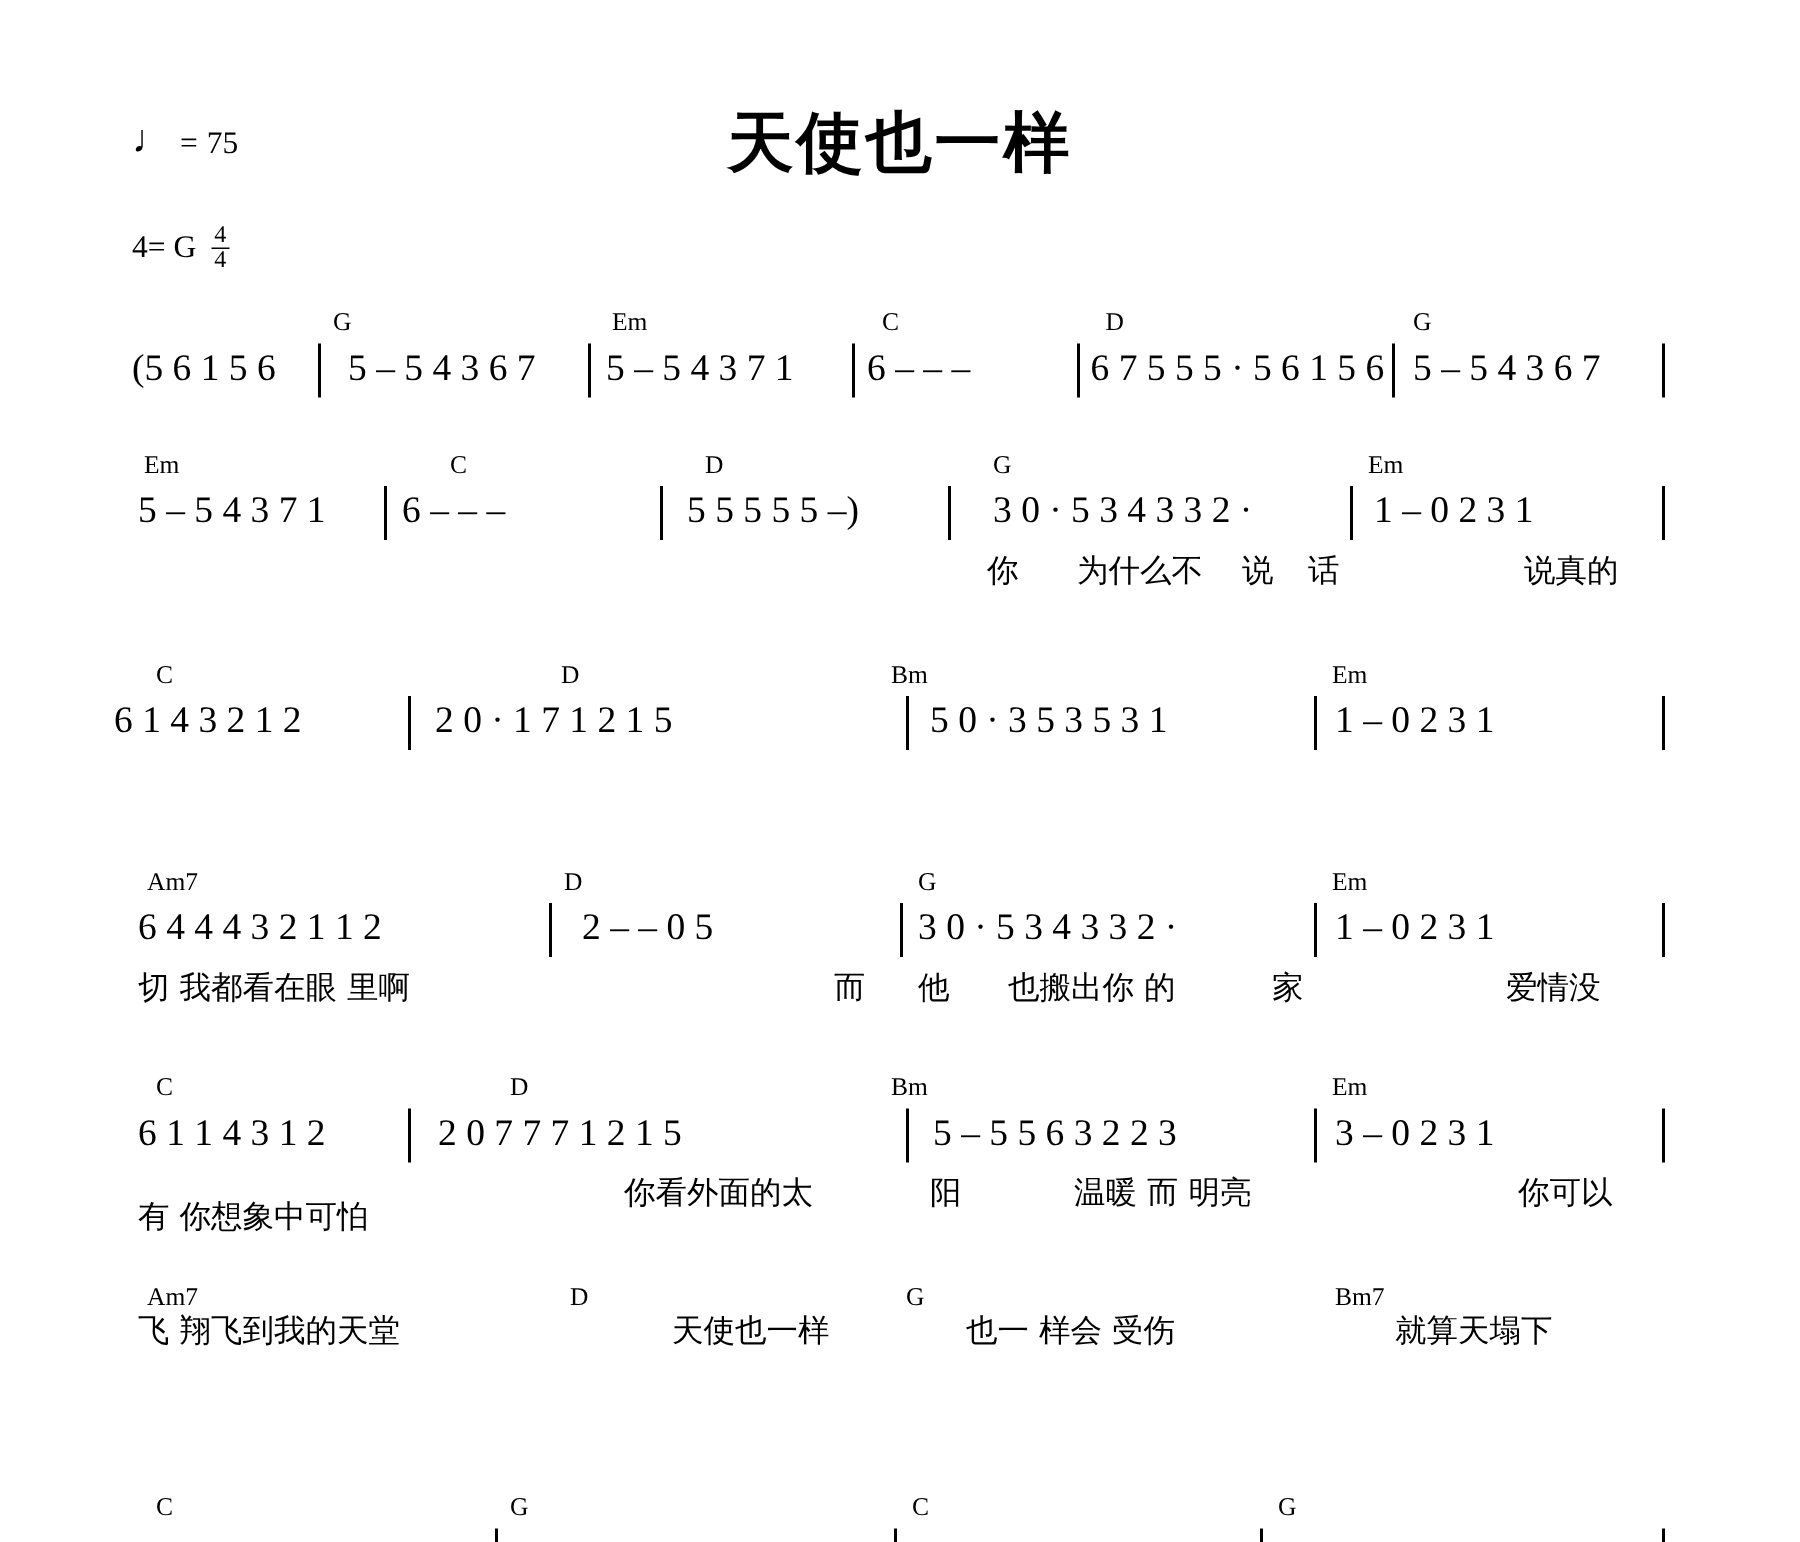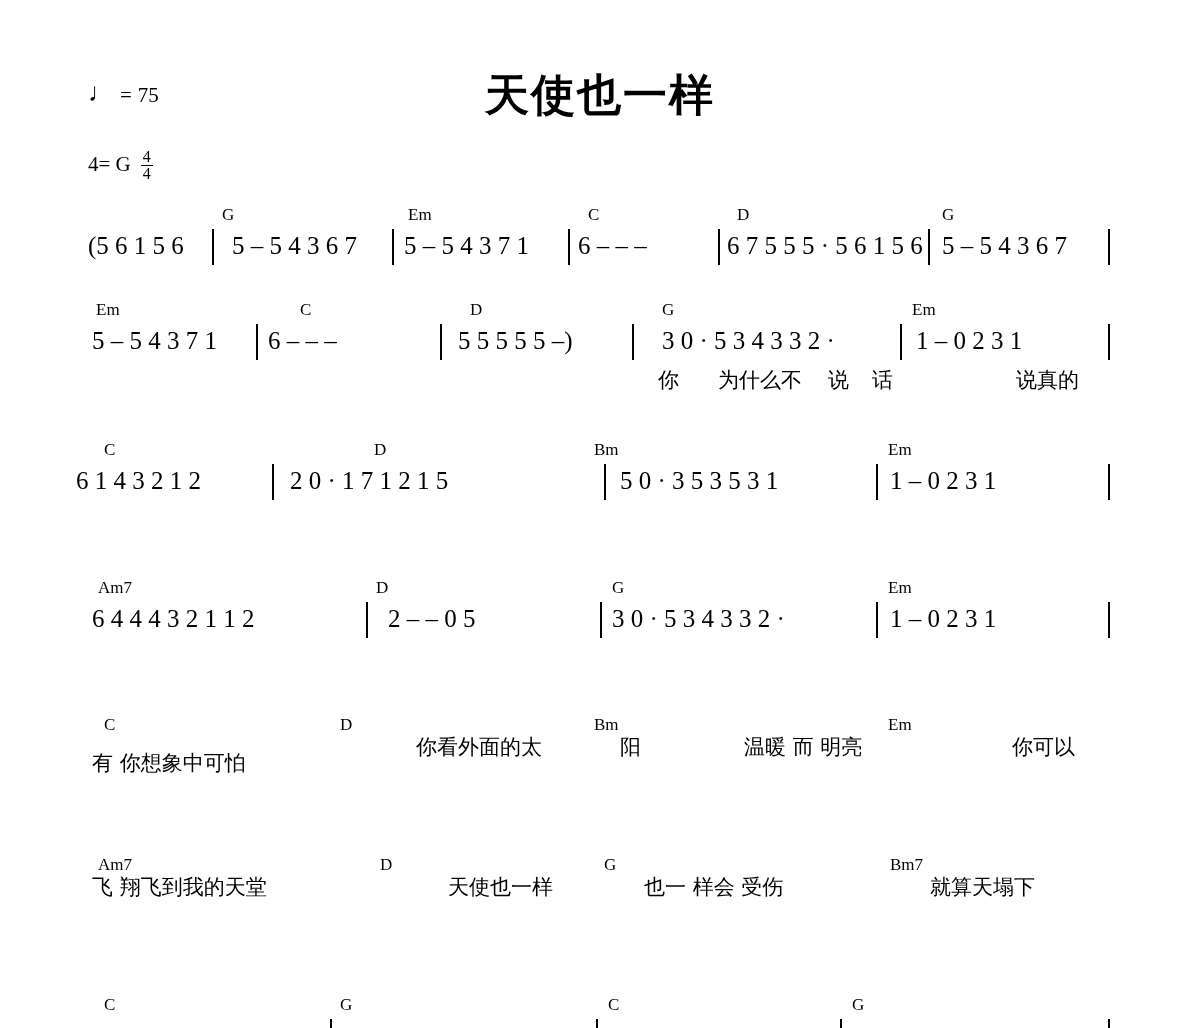--- a/index.html
+++ b/index.html
@@ -232,33 +232,51 @@
         <div class="notesrow">
           <span class="note" style="left: 92px; top: 6px; text-align: right;">6   4 4 4 3 2 1 1 2</span>
           <span class="note" style="left: 388px; top: 6px;">2  –  –   0 5</span>
           <span class="note" style="left: 612px; top: 6px;">3   0 · 5 3 4 3 3 2 ·</span>
           <span class="note" style="left: 890px; top: 6px;">1  –  0 2 3 1</span>
           <div class="barline" style="left: 366px; top: 2px; height: 36px;"></div>
           <div class="barline" style="left: 600px; top: 2px; height: 36px;"></div>
           <div class="barline" style="left: 876px; top: 2px; height: 36px;"></div>
           <div class="barline" style="left: 1108px; top: 2px; height: 36px;"></div>
         </div>
+        <div class="lyricsrow">
+          <span class="lyric" style="left: 92px;">切  我都看在眼  里啊</span>
+          <span class="lyric" style="left: 556px;">而</span>
+          <span class="lyric" style="left: 612px;">他</span>
+          <span class="lyric" style="left: 672px;">也搬出你  的</span>
+          <span class="lyric" style="left: 848px;">家</span>
+          <span class="lyric" style="left: 1004px;">爱情没</span>
+        </div>
       </div>
       <div class="system" style="top: 715px;">
         <div class="chordrow">
           <span class="chord" style="left: 104px;">C</span>
           <span class="chord" style="left: 340px;">D</span>
           <span class="chord" style="left: 594px;">Bm</span>
           <span class="chord" style="left: 888px;">Em</span>
         </div>
+        <div class="notesrow">
+          <span class="note" style="left: 92px; top: 6px;">6   1 1 4 3 1 2</span>
+          <span class="note" style="left: 292px; top: 6px;">2   0 7 7 7 1 2 1 5</span>
+          <span class="note" style="left: 622px; top: 6px;">5  –  5 5 6 3 2 2 3</span>
+          <span class="note" style="left: 890px; top: 6px;">3  –  0 2 3 1</span>
+          <div class="barline" style="left: 272px; top: 2px; height: 36px;"></div>
+          <div class="barline" style="left: 604px; top: 2px; height: 36px;"></div>
+          <div class="barline" style="left: 876px; top: 2px; height: 36px;"></div>
+          <div class="barline" style="left: 1108px; top: 2px; height: 36px;"></div>
+        </div>
         <div class="lyricsrow">
           <span class="lyric" style="left: 92px; margin-top: 16px;">有  你想象中可怕</span>
           <span class="lyric" style="left: 416px;">你看外面的太</span>
           <span class="lyric" style="left: 620px;">阳</span>
-          <span class="lyric" style="left: 716px; margin-left: 28px;">温暖  而  明亮</span>
+          <span class="lyric" style="left: 716px;">温暖  而  明亮</span>
           <span class="lyric" style="left: 1012px;">你可以</span>
         </div>
       </div>
       <div class="system" style="top: 855px;">
         <div class="chordrow">
           <span class="chord" style="left: 98px;">Am7</span>
           <span class="chord" style="left: 380px;">D</span>
           <span class="chord" style="left: 604px;">G</span>
           <span class="chord" style="left: 890px;">Bm7</span>
         </div>

